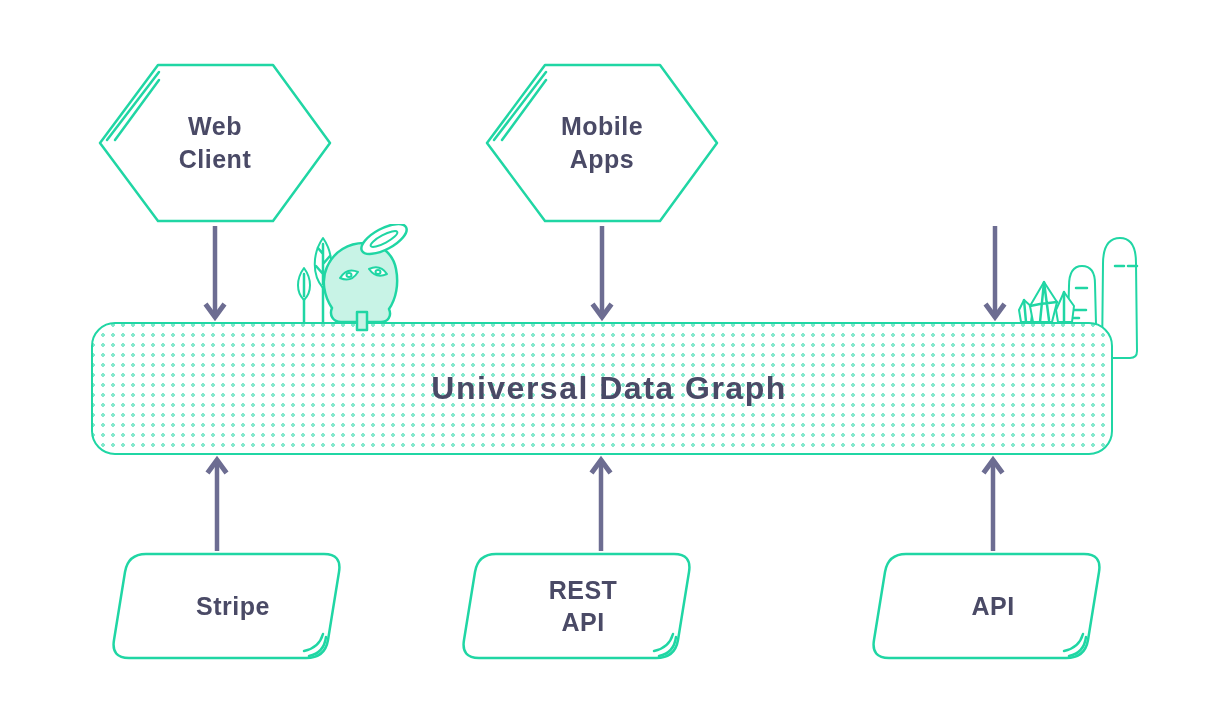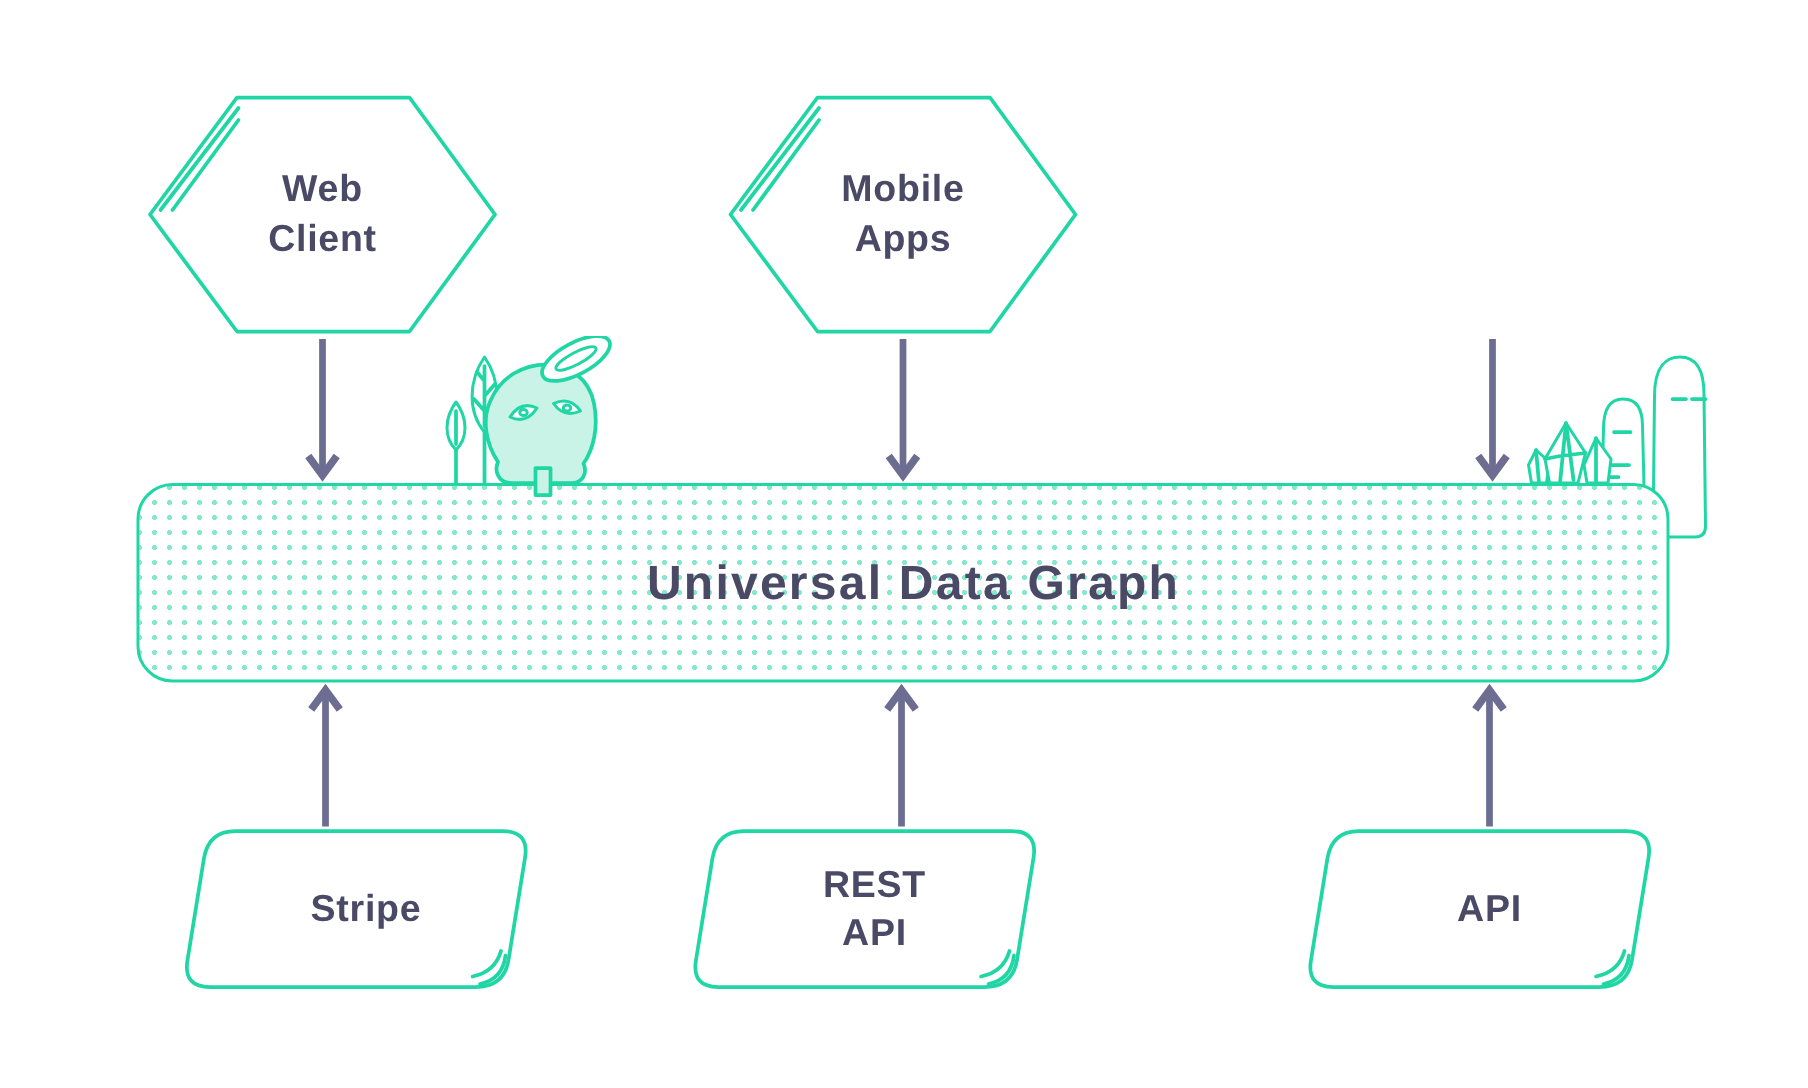--- a/index.html
+++ b/index.html
@@ -120,21 +120,21 @@
       <polygon points="2,81 60,3 175,3 232,81 175,159 60,159" class="teal-fill-white"></polygon>
       <path class="teal-stroke" d="M 61,10 L 9,78 M 61,18 L 17,78"></path>
     </svg>
     <div class="node-label">
       <span class="line">Mobile</span>
       <span class="line">Apps</span>
     </div>
   </div>
 
 
-  <div class="src" style="left:119px">
+  <div class="src" style="left:108px">
     <svg width="240" height="110" viewBox="0 0 240 110">
       <path class="teal-fill-white" d="M 38,3 L 216,3 Q 234,3 231,21 L 220,89 Q 217,107 198,107 L 21,107 Q 3,107 6,89 L 17,21 Q 20,3 38,3 Z"></path>
       <path class="teal-stroke" d="M 196,100 Q 211,97 215,83 M 201,105 Q 216,102 218,86"></path>
     </svg>
     <div class="node-label">
       <span class="line">Stripe</span>
 
     </div>
   </div>
 

